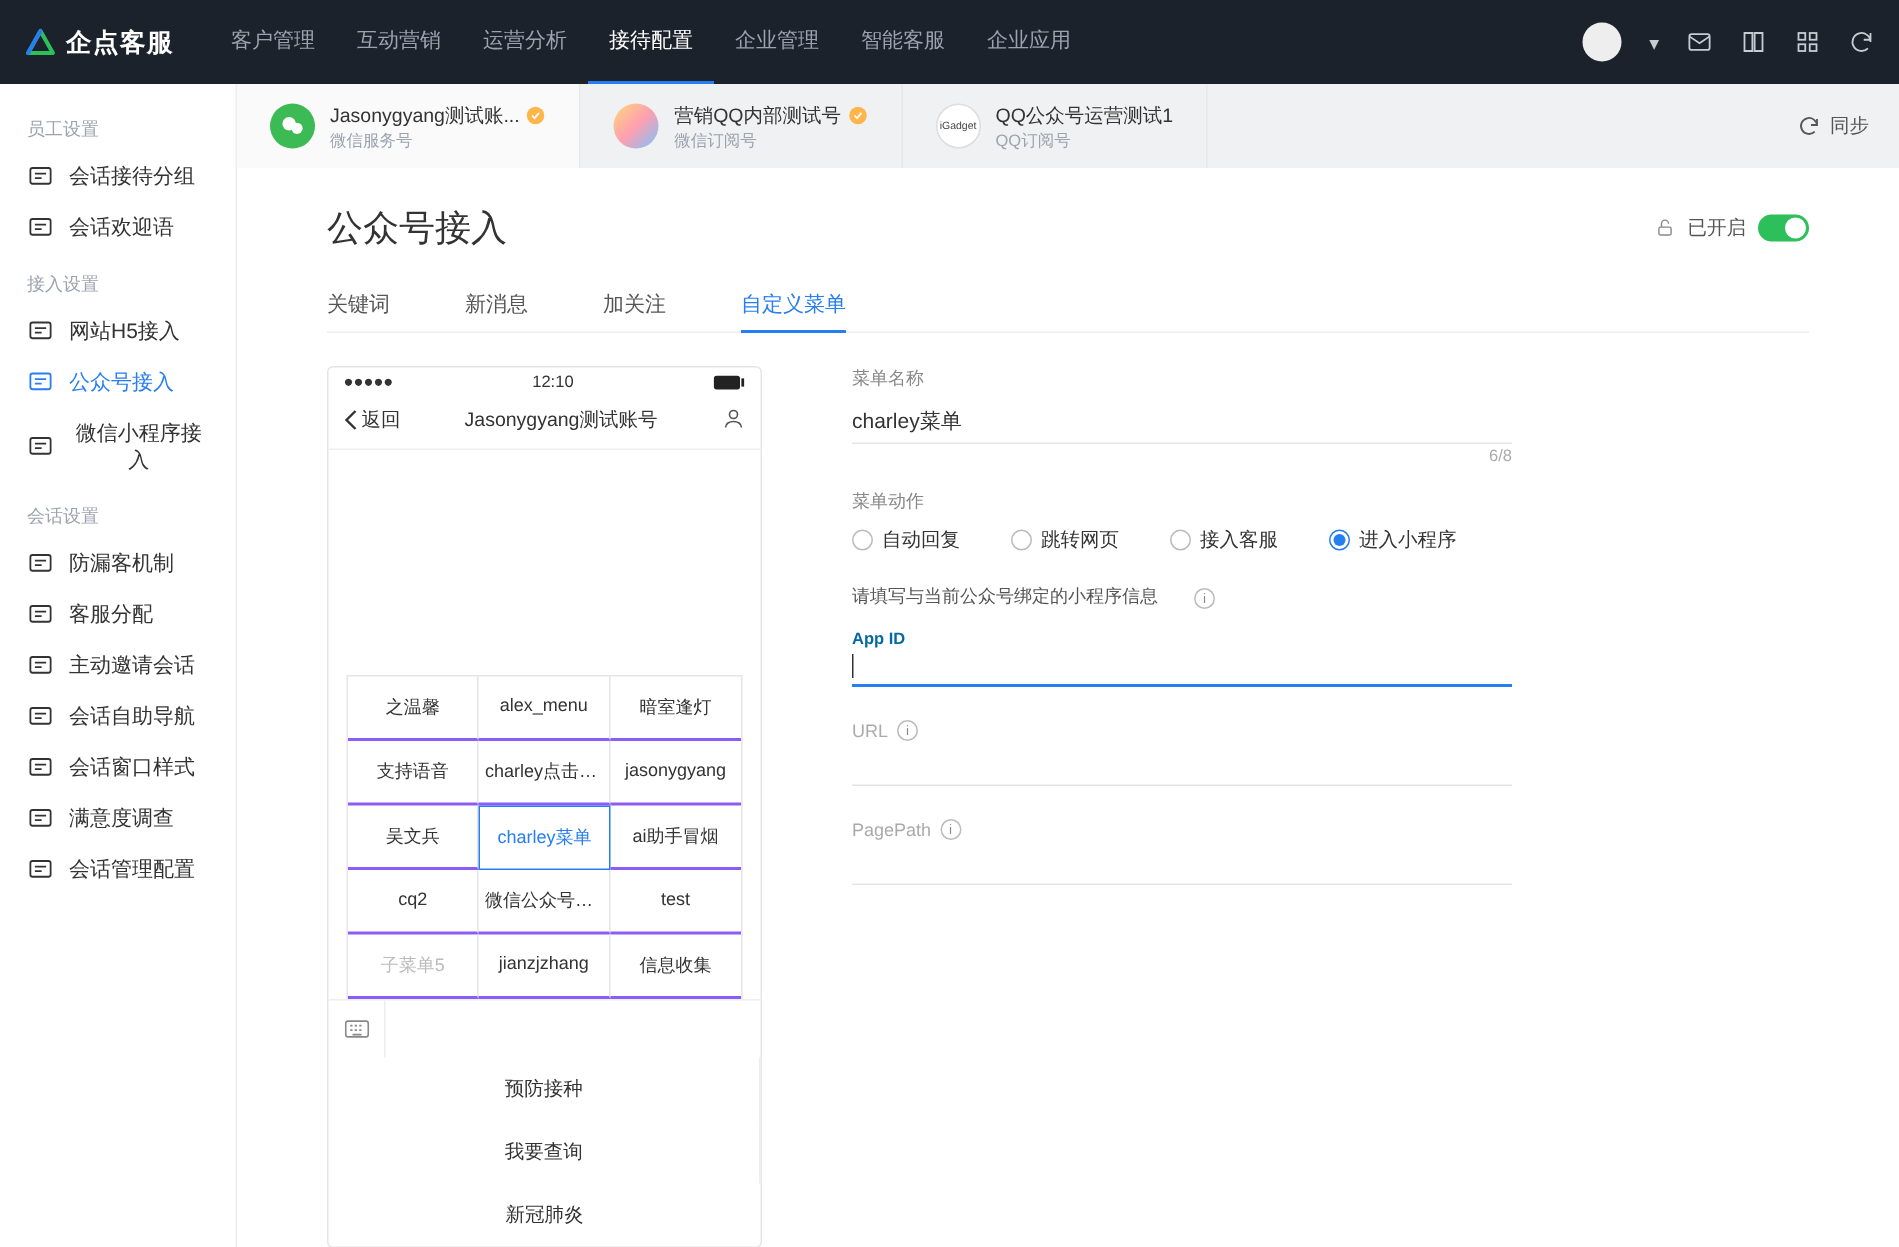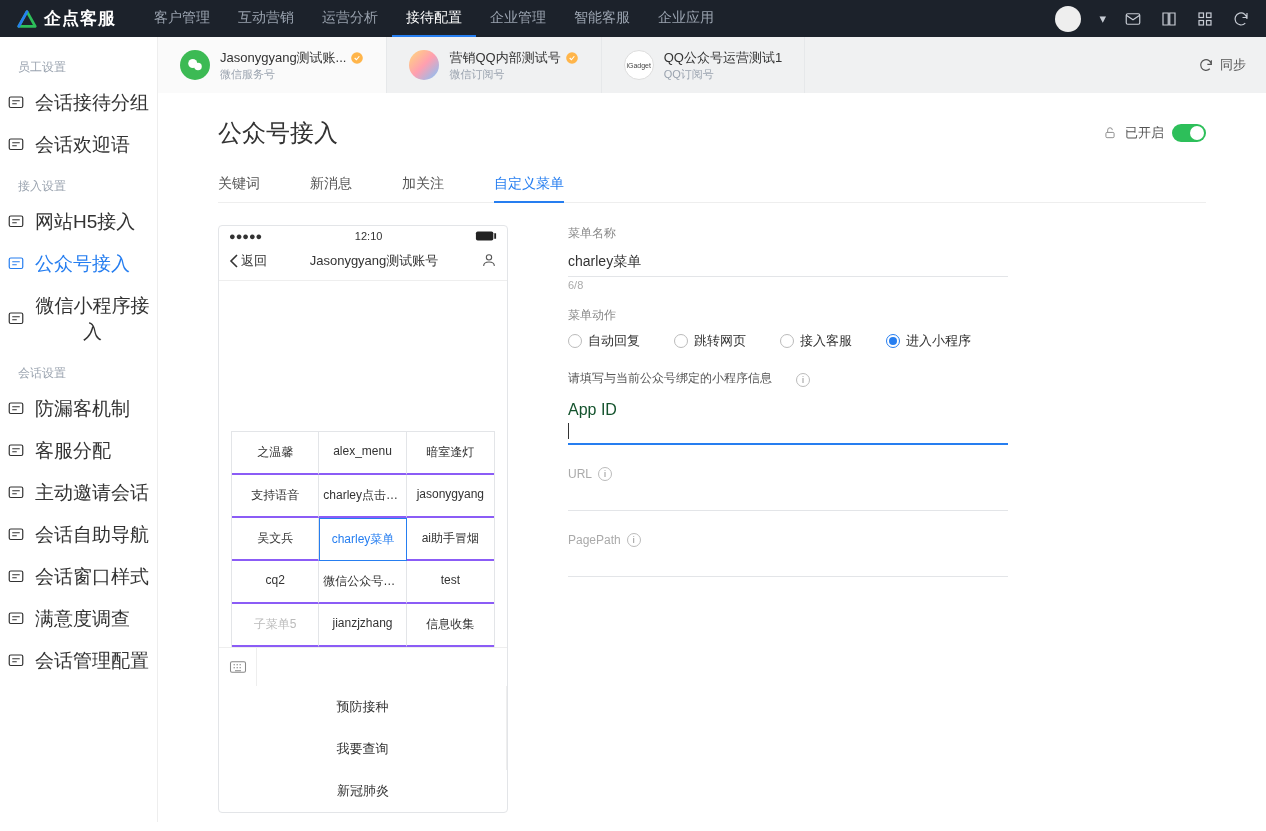--- a/index.html
+++ b/index.html
@@ -1,32 +1,32 @@
 <!DOCTYPE html>
 <html><head>
 <meta charset="utf-8">
 <style>
 * { margin: 0; padding: 0; box-sizing: border-box; font-family: -apple-system, "PingFang SC", "Microsoft YaHei", sans-serif; }
 body { background: #fff; color: #333; font-size: 13px; }
 
-.topbar { height: 37px; background: #1c222b; display: flex; align-items: center; padding: 0 16px; color: #aab; }
+.topbar { height: 56px; background: #1c222b; display: flex; align-items: center; padding: 0 16px; color: #aab; }
 .logo { display: flex; align-items: center; gap: 6px; margin-right: 24px; }
 .logo-mark { width: 22px; height: 22px; }
 .logo-text { color: #fff; font-size: 17px; font-weight: 600; letter-spacing: 1px; }
 .topnav { display: flex; height: 100%; }
 .topnav-item { padding: 0 14px; display: flex; align-items: center; color: #9aa3af; cursor: pointer; font-size: 14px; border-bottom: 2px solid transparent; }
 .topnav-item.active { color: #fff; border-bottom-color: #267ef0; }
 .topright { margin-left: auto; display: flex; align-items: center; gap: 18px; color: #c7ccd4; }
 .avatar { width: 26px; height: 26px; border-radius: 50%; background: #eee; }
 .top-icon { width: 18px; height: 18px; display: inline-flex; align-items: center; justify-content: center; }
 
 .layout { display: flex; height: calc(831px - 46px); }
 .sidebar { width: 158px; background: #fff; border-right: 1px solid #eee; padding-top: 10px; }
 .side-section-label { color: #9aa3af; font-size: 12px; padding: 12px 18px 6px; }
-.side-item { display: flex; align-items: center; gap: 10px; padding: 8px 7px; color: #333; cursor: pointer; font-size: 19px; text-align: center; }
+.side-item { display: flex; align-items: center; gap: 10px; padding: 8px 18px; color: #333; cursor: pointer; font-size: 14px; text-align: center; }
 .side-item.active { color: #267ef0; }
 .side-icon { width: 18px; height: 18px; display: inline-flex; align-items: center; justify-content: center; }
 
 .content { flex: 1; background: #f5f6f7; display: flex; flex-direction: column; overflow: hidden; }
 .account-strip { height: 56px; background: #f0f1f2; display: flex; align-items: stretch; padding: 0; }
 .account-tab { display: flex; align-items: center; gap: 10px; padding: 0 22px; cursor: pointer; border-right: 1px solid #e6e8ea; }
 .account-tab.active { background: #fafafa; }
 .account-logo { width: 30px; height: 30px; border-radius: 50%; background: #3cba54; display: flex; align-items: center; justify-content: center; color: #fff; font-size: 12px; }
 .account-logo.gray { background: linear-gradient(135deg,#ffd97a,#ff9fb0,#79c4ff); }
 .account-logo.igadget { background:#fff; border:1px solid #ddd; color:#444; font-size:7px; text-align:center; line-height:1; }
@@ -60,29 +60,29 @@
 .sub-cell.selected { border:1px solid #267ef0; color:#267ef0; }
 .sub-cell.muted { color:#bbb; }
 .main-menu { display:flex; border-top:1px solid #eee;flex-direction:column; }
 .kb-icon { width:38px; display:flex; align-items:center; justify-content:center; border-right:1px solid #eee; padding:12px 0; color:#888;}
 .main-menu-item { flex:1; text-align:center; padding:12px 4px; font-size:13px; color:#333; border-right:1px solid #eee; cursor:pointer;}
 .main-menu-item:last-child{border-right:none;}
 
 .form { flex:1; max-width:440px; }
 .fld-label { font-size:12px; color:#888; margin-bottom:6px; }
 .fld-input { width:100%; border:none; border-bottom:1px solid #e3e5e8; padding:6px 0; font-size:14px; color:#333; outline:none; }
-.char-count { font-size:11px; color:#aaa; margin-top:2px;}
+.char-count { text-align:right; font-size:11px; color:#aaa; margin-top:2px;}
 .radio-row { display:flex; gap:34px; margin-top:8px; margin-bottom:20px;}
 .radio { display:flex; align-items:center; gap:6px; font-size:13px; color:#333; cursor:pointer;}
 .radio-circle { width:14px; height:14px; border:1px solid #bbb; border-radius:50%; display:inline-flex; align-items:center; justify-content:center;}
 .radio.checked .radio-circle { border-color:#267ef0;}
 .radio.checked .radio-circle::after { content:""; width:8px; height:8px; background:#267ef0; border-radius:50%;}
 .info-line { font-size:12px; color:#555; display:flex; align-items:flex-end; gap:24px; margin-bottom:14px;}
 .info-icon { width:14px; height:14px; border:1px solid #bbb; border-radius:50%; display:inline-flex; align-items:center; justify-content:center; font-size:9px; color:#888;}
-.mini-label { font-size:16px; color:#14532d; }
+.mini-label { font-size:11px; color:#0369a1;font-weight:bold; }
 .cursor-line { width:100%; border-bottom:2px solid #267ef0; height:26px; position:relative;}
 .cursor-line::before { content:""; position:absolute; left:0; top:4px; width:1px; height:16px; background:#333;}
 .plain-line { width:100%; border-bottom:1px solid #e3e5e8; height:26px; margin-bottom:22px;}
 .label-with-icon { display:flex; align-items:center; gap:6px; font-size:12px; color:#aaa; margin-bottom:4px;}
 
 .footer { border-top:1px solid #eee; padding:20px 0 30px; display:flex; gap:16px; justify-content:center; margin-top:30px;}
 .btn { padding:10px 32px; font-size:14px; border:1px solid #ddd; background:#fff; color:#333; cursor:pointer; border-radius:2px;}
 .btn.primary { background:#267ef0; color:#fff; border-color:#267ef0;}
 
 svg { display:block; }

